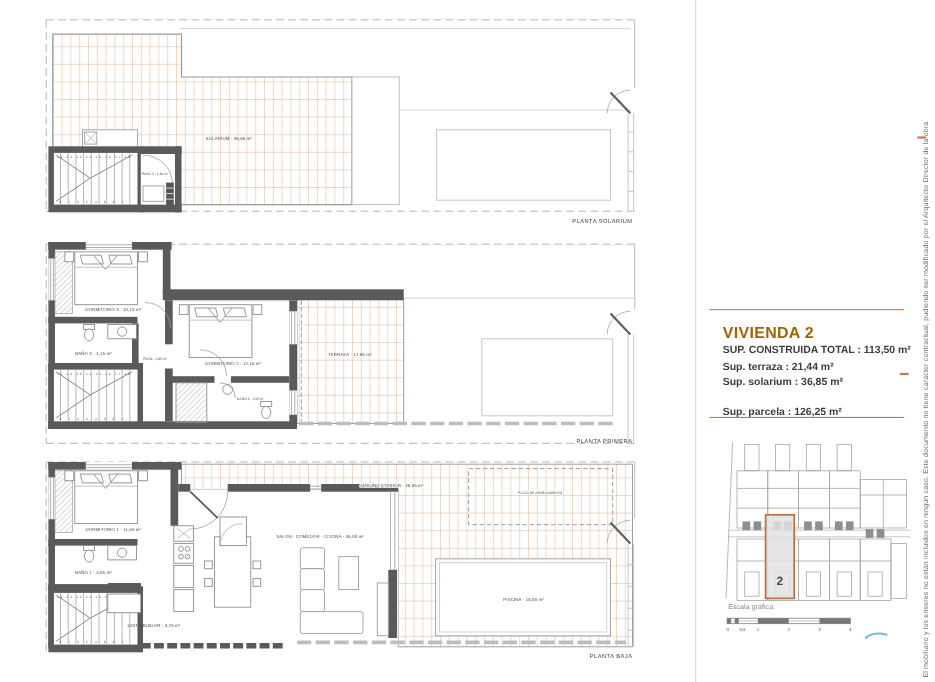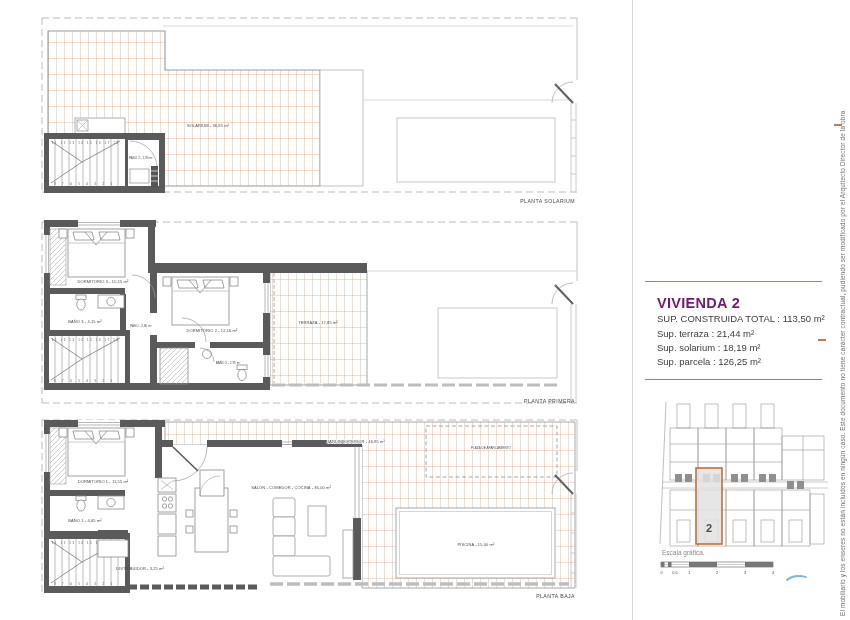--- a/index.html
+++ b/index.html
@@ -1,22 +1,22 @@
 <!DOCTYPE html>
 <html><head>
 <meta charset="utf-8">
 <style>
   html,body{margin:0;padding:0;background:#ffffff;}
   .page{position:relative;width:850px;height:620px;background:#fff;overflow:hidden;
         font-family:"Liberation Sans", sans-serif;}
   .abs{position:absolute;}
   .divider{position:absolute;left:632px;top:0;width:1px;height:620px;background:#d6d6d6;}
   .hr-orange{position:absolute;height:0;border-top:1.4px solid #c4794a;width:177px;left:645px;}
-  .panel-title{position:absolute;left:657px;top:295px;font-size:14.5px;font-weight:bold;color:#701a75;letter-spacing:.3px;}
-  .panel-line{position:absolute;left:657px;font-size:9.5px;font-weight:normal;color:#3c3c3c;}
+  .panel-title{position:absolute;left:657px;top:295px;font-size:14.5px;font-weight:bold;color:#a16207;letter-spacing:.3px;}
+  .panel-line{position:absolute;left:657px;font-size:9.5px;font-weight:bold;color:#3c3c3c;}
   .escala{position:absolute;left:662px;top:549px;font-size:6.5px;color:#888;}
   .vtext{position:absolute;left:839px;top:616px;transform:rotate(-90deg);transform-origin:0 0;
          white-space:nowrap;font-size:6.4px;color:#6b6b6b;letter-spacing:.15px;}
   .mark{position:absolute;background:#c4794a;}
   svg text{font-family:"Liberation Sans", sans-serif;fill:#4a4a4a;}
   .roomlbl{font-size:4px;letter-spacing:.1px;}
   .tinylbl{font-size:3.1px;}
   .plantitle{font-size:5.2px;letter-spacing:.45px;fill:#3f3f3f;}
 </style>
 </head>
@@ -294,22 +294,22 @@
 
     <text class="plantitle" x="535" y="180" text-anchor="end">PLANTA BAJA</text>
   </svg>
 
   <div class="divider"></div>
 
   <div class="hr-orange" style="top:281px"></div>
   <div class="panel-title">VIVIENDA 2</div>
   <div class="panel-line" style="top:313px">SUP. CONSTRUIDA TOTAL : 113,50 m²</div>
   <div class="panel-line" style="top:328px">Sup. terraza : 21,44 m²</div>
-  <div class="panel-line" style="top:342px">Sup. solarium : 18,19 m²</div>
-  <div class="panel-line" style="top:356px">Sup. parcela : 126,25 m²</div>
+  <div class="panel-line" style="top:342px">Sup. solarium : 36,85 m²</div>
+  <div class="panel-line" style="top:369px">Sup. parcela : 126,25 m²</div>
   <div class="hr-orange" style="top:379px"></div>
 
   <svg class="abs" style="left:656px;top:398px" width="180" height="150" viewBox="0 0 180 150">
     <g stroke="#a3a3a3" stroke-width="0.7" fill="none">
       <polyline points="10,4 4,146"></polyline>
 
       <g>
         <rect x="14" y="30" width="28" height="52"></rect>
           <rect x="42" y="30" width="28" height="52"></rect>
         <rect x="70" y="30" width="28" height="52"></rect>

